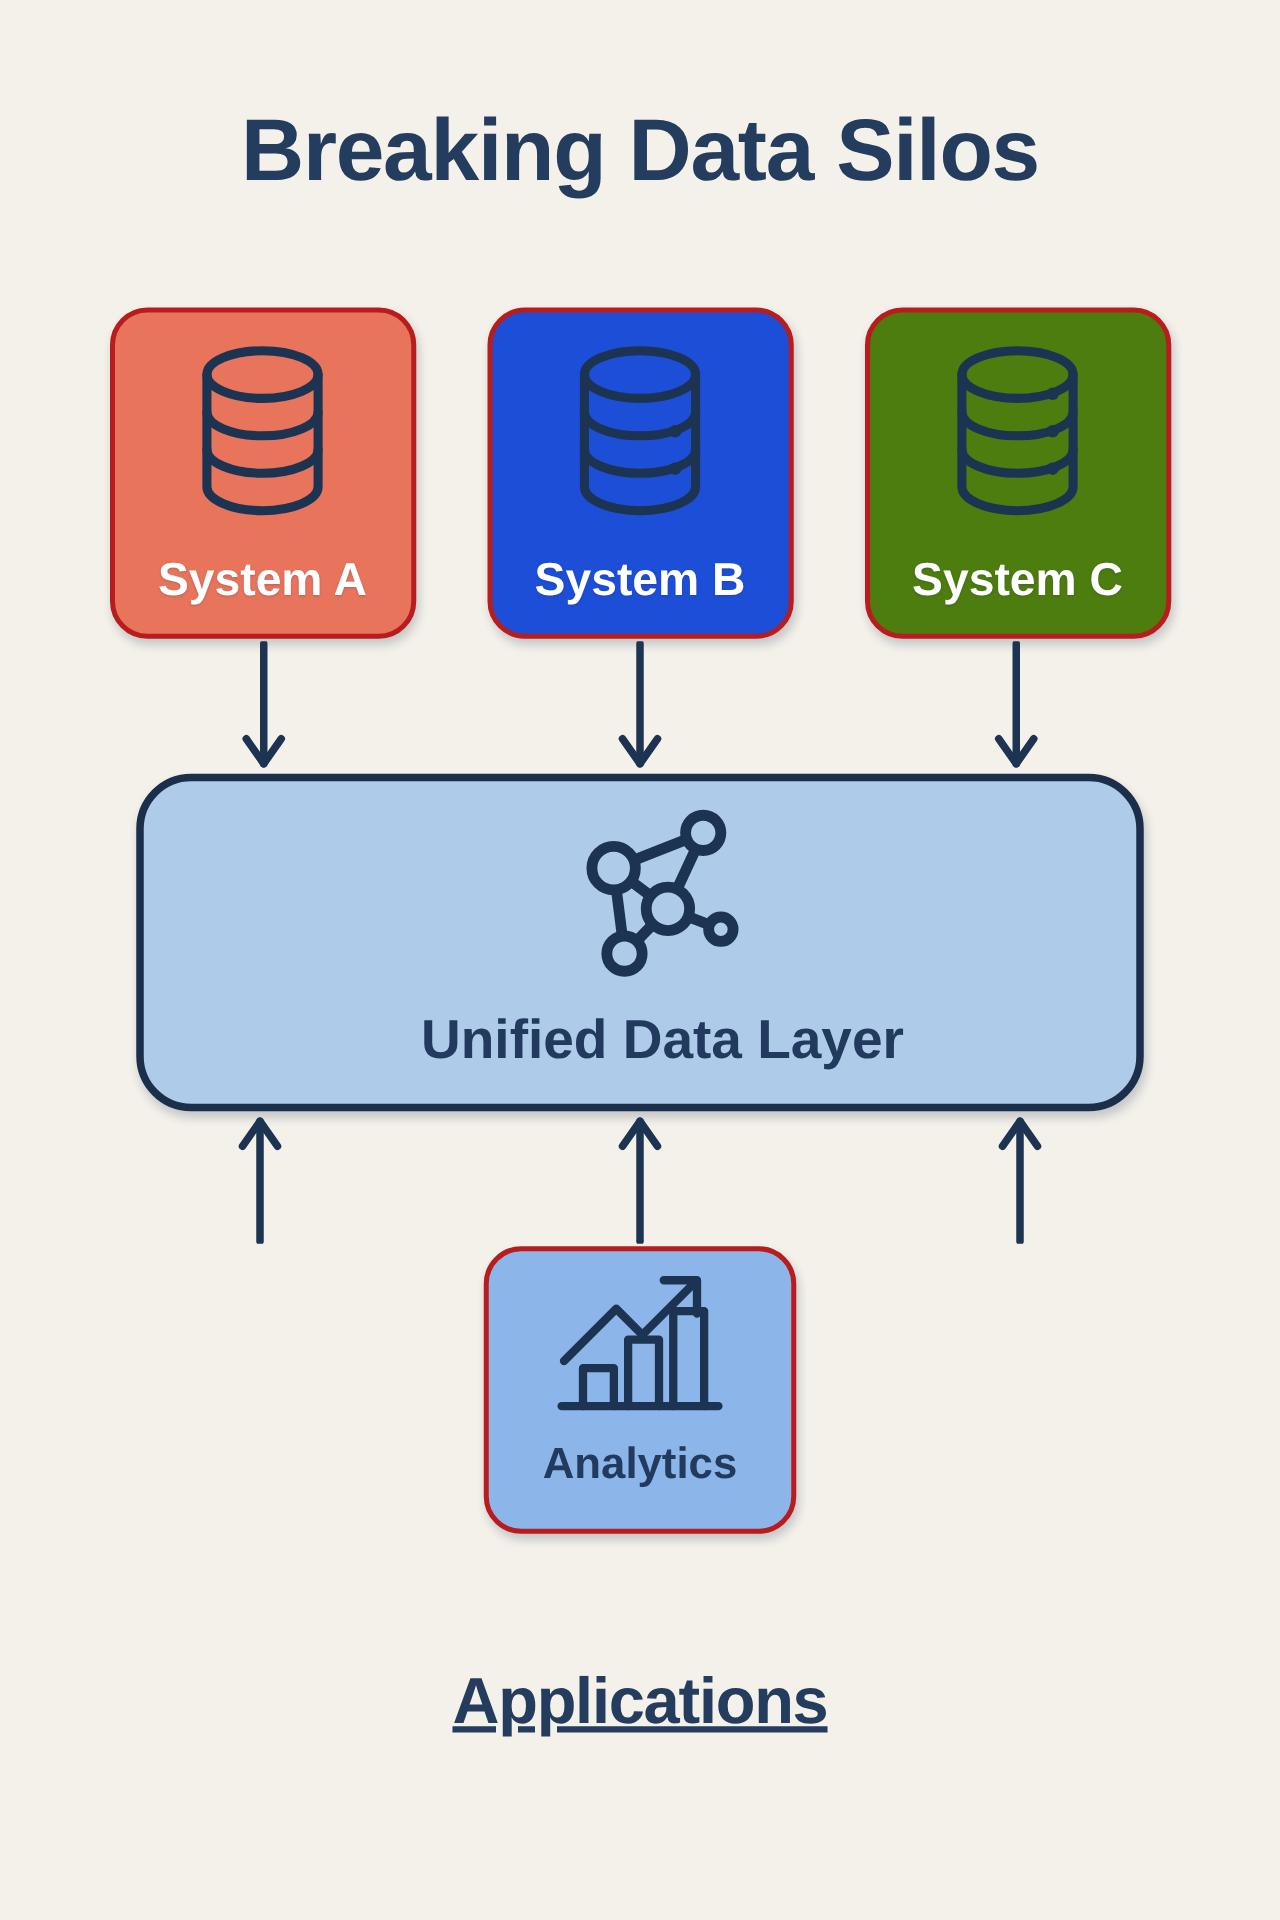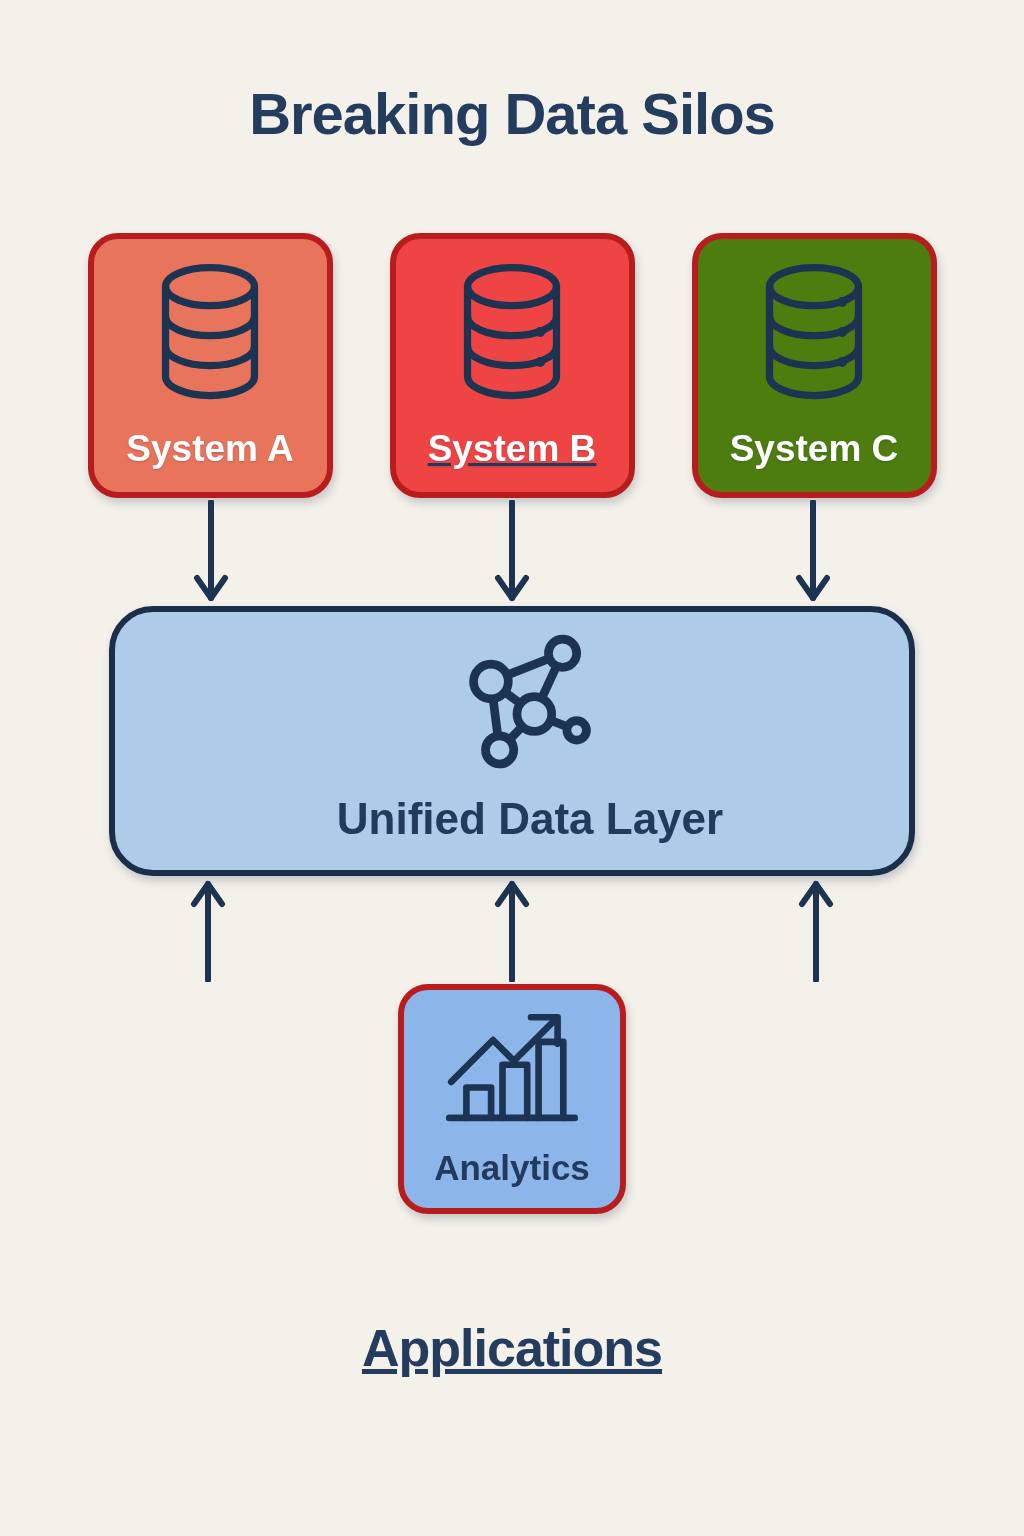--- a/index.html
+++ b/index.html
@@ -9,21 +9,21 @@
     margin:0 auto;
     background:#f4f1ea;
     font-family:"Liberation Sans", sans-serif;
     color:#223a5e;
     overflow:hidden;
   }
   .page-title{
     margin:0;
     padding-top:80px;
     text-align:center;
-    font-size:58px;
+    font-size:70px;
     font-weight:700;
     letter-spacing:-1px;
     color:#243c5e;
   }
   .page-footer{
     margin:0;
     margin-top:104px;
     text-align:center;
     font-size:52px;
     font-weight:700;
@@ -43,26 +43,26 @@
     height:108px;
   }
   .arrow-row .arrow-cell{
     display:flex;justify-content:center;align-items:center;
   }
   .arrow-row.down .arrow-cell{width:245px;margin:0 28px;}
   .arrow-row.up .arrow-cell{width:250px;margin:0 27px;}
   .node-box{
     box-sizing:border-box;
     display:flex;flex-direction:column;align-items:center;justify-content:flex-end;
-    border:6px solid #b91c1c;
+    border:4px solid #b91c1c;
     border-radius:30px;
     box-shadow:2px 5px 8px rgba(30,50,80,0.22);
   }
   .source-box{width:245px;height:265px;padding-bottom:22px;}
-  .app-box{width:228px;height:230px;padding-bottom:20px;}
+  .app-box{width:250px;height:230px;padding-bottom:32px;}
   .node-box .icon{flex:1;display:flex;align-items:center;justify-content:center;}
   .source-label{
     font-size:37px;font-weight:700;color:#ffffff;
     text-shadow:0 1px 2px rgba(30,50,80,0.25);
     margin-top:4px;
   }
   .app-label{
     font-size:35px;font-weight:700;color:#223a5e;
     margin-top:2px;
   }
@@ -97,21 +97,21 @@
         <svg width="118" height="146" viewBox="0 0 130 160" class="stroke-ico" stroke-width="8">
           <ellipse cx="65" cy="30" rx="49" ry="21"></ellipse>
           <path d="M16 30 V129 A49 21 0 0 0 114 129 V30"></path>
           <path d="M16 63 A49 21 0 0 0 114 63"></path>
           <path d="M16 96 A49 21 0 0 0 114 96"></path>
         </svg>
       </span>
       <span class="source-label">System A</span>
     </div>
 
-    <div class="node-box source-box" style="background-color: #ef4444; text-decoration: underline;">
+    <div class="node-box source-box" style="background-color: #1d4ed8;">
       <span class="icon">
         <svg width="118" height="146" viewBox="0 0 130 160" class="stroke-ico" stroke-width="8">
           <ellipse cx="65" cy="30" rx="49" ry="21"></ellipse>
           <path d="M16 30 V129 A49 21 0 0 0 114 129 V30"></path>
           <path d="M16 63 A49 21 0 0 0 114 63"></path>
           <path d="M16 96 A49 21 0 0 0 114 96"></path>
           <circle cx="96" cy="80" r="5.5" fill="#1d3352" stroke="none"></circle>
           <circle cx="96" cy="113" r="5.5" fill="#1d3352" stroke="none"></circle>
         </svg>
       </span>

